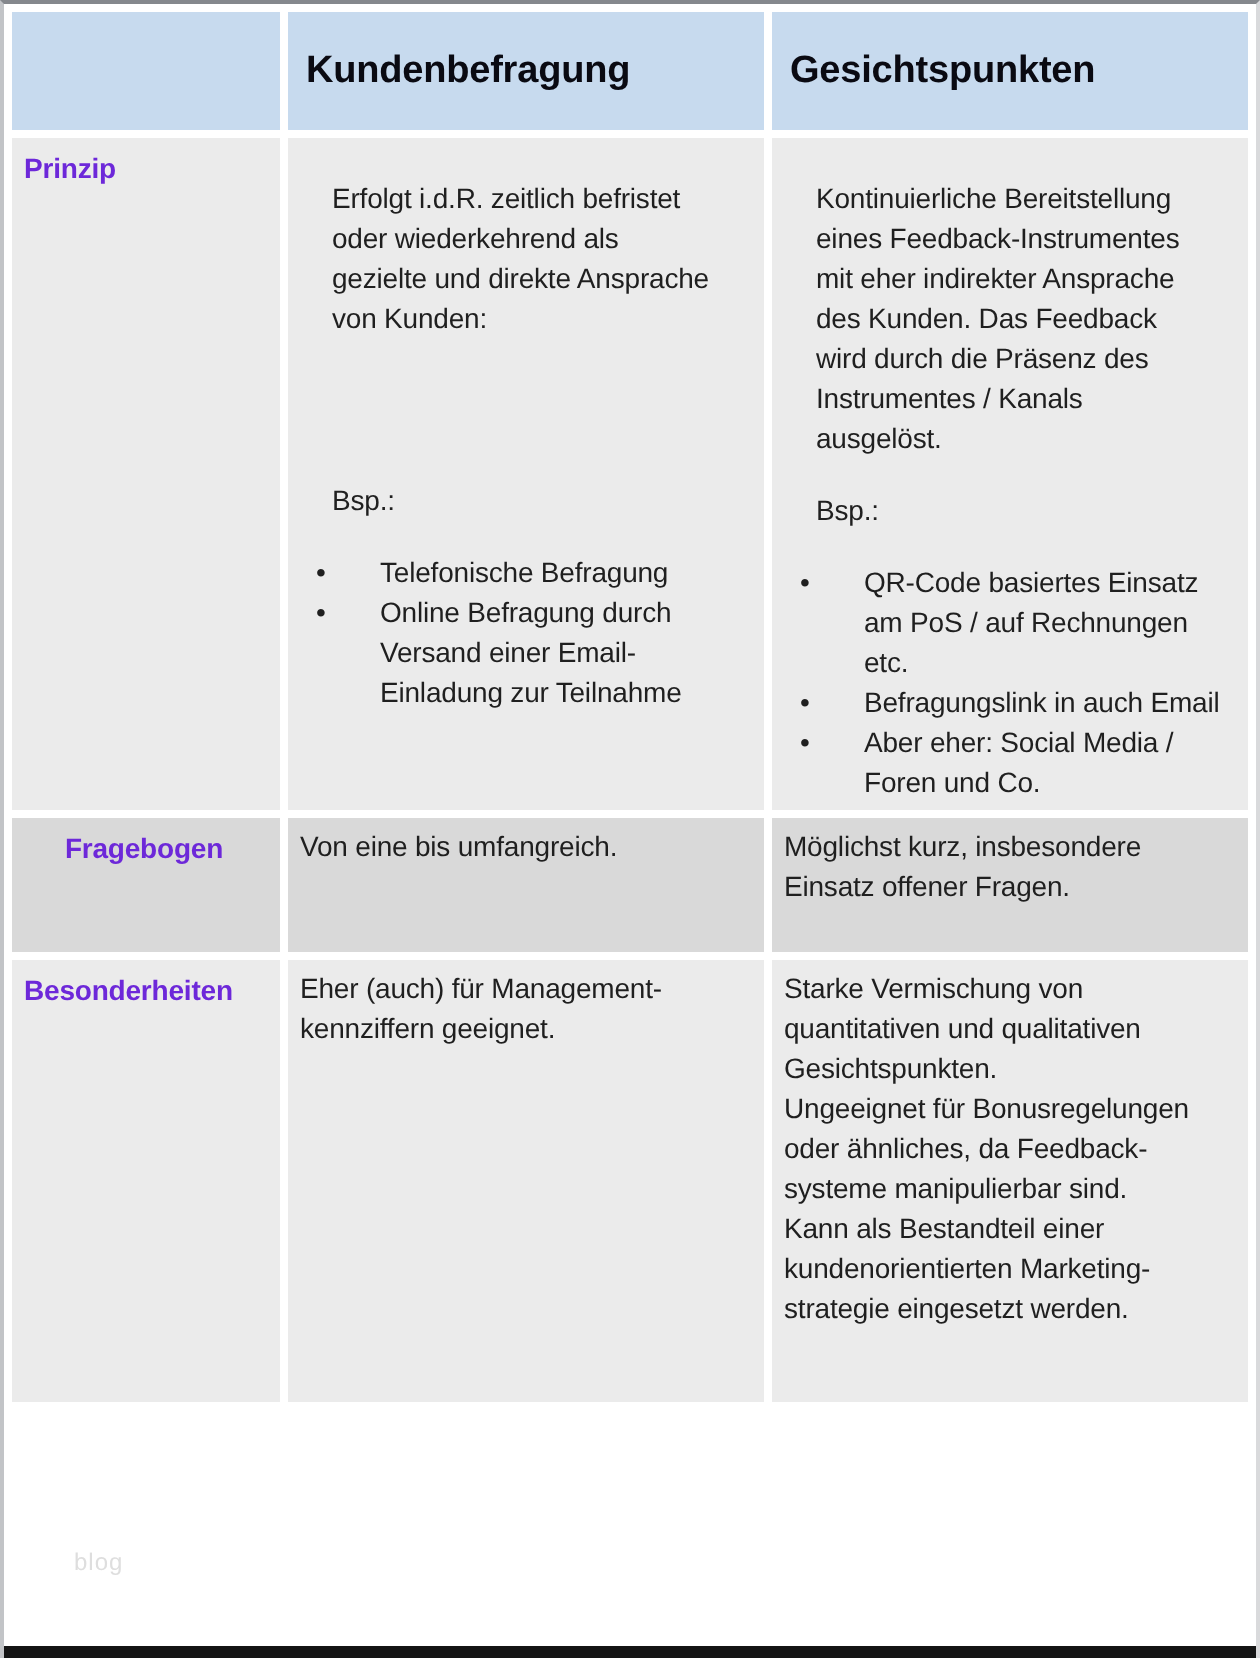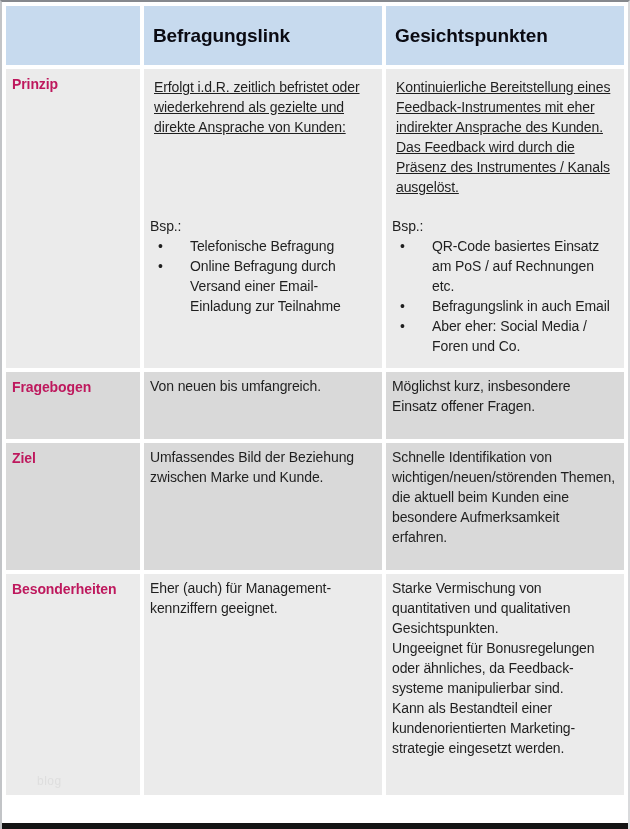--- a/index.html
+++ b/index.html
@@ -43,30 +43,30 @@
     font-size: 19px;
     font-weight: bold;
     color: #0a0a12;
     padding-left: 9px;
   }
   th.hdr-corner { background: #c7daee; height: 51px; }
 
   tr.row-light td { background: #ebebeb; }
   tr.row-dark  td { background: #d9d9d9; }
 
-  td.label-cell { font-weight: bold; color: #be185d; padding-top: 5px; }
+  td.label-cell { font-weight: bold; color: #6d28d9; padding-top: 5px; }
 
   td.h-prinzip        { height: 290px; }
-  td.h-fragebogen     { height: 58px;  }
+  td.h-fragebogen     { height: 58px; text-align: center;  }
   td.h-repraesent     { height: 60px;  }
   td.h-ziel           { height: 118px; }
   td.h-besonderheiten { height: 212px; }
 
-  .intro { min-height: 135px; margin: 4px; white-space: pre-line; text-decoration: underline; }
-  .bsp-label { margin: 0; }
+  .intro { min-height: 135px; margin: 16px; white-space: pre-line; }
+  .bsp-label { margin: 16px; }
   .bullet-list { margin: 0; }
   .bullet-item { display: flex; margin: 0; }
   .bullet-dot { flex: 0 0 32px; padding-left: 8px; }
   .bullet-text { flex: 1 1 auto; }
   .multiline { white-space: pre-line; }
 
   .watermark {
     position: absolute;
     left: 35px;
     top: 772px;
@@ -89,21 +89,21 @@
   <table class="cmp">
     <colgroup>
       <col class="c-label">
       <col class="c-befragung">
       <col class="c-feedback">
     </colgroup>
 
     <tbody>
         <tr>
       <th class="hdr-corner"></th>
-      <th class="hdr">Befragungslink</th>
+      <th class="hdr">Kundenbefragung</th>
       <th class="hdr">Gesichtspunkten</th>
     </tr>
 
     <tr class="row-light">
       <td class="label-cell h-prinzip">Prinzip</td>
       <td>
         <p class="intro">Erfolgt i.d.R. zeitlich befristet oder wiederkehrend als gezielte und direkte Ansprache von Kunden:</p>
         <p class="bsp-label">Bsp.:</p>
         <div class="bullet-list">
           <div class="bullet-item">
@@ -131,30 +131,25 @@
           <div class="bullet-item">
             <span class="bullet-dot">•</span>
             <span class="bullet-text">Aber eher: Social Media / Foren und Co.</span>
           </div>
         </div>
       </td>
     </tr>
 
     <tr class="row-dark">
       <td class="label-cell h-fragebogen">Fragebogen</td>
-      <td>Von neuen bis umfangreich.</td>
+      <td>Von eine bis umfangreich.</td>
       <td>Möglichst kurz, insbesondere Einsatz offener Fragen.</td>
     </tr>
 
 
-    <tr class="row-dark">
-      <td class="label-cell h-ziel">Ziel</td>
-      <td>Umfassendes Bild der Beziehung zwischen Marke und Kunde.</td>
-      <td>Schnelle Identifikation von wichtigen/neuen/störenden Themen, die aktuell beim Kunden eine besondere Aufmerksamkeit erfahren.</td>
-    </tr>
 
     <tr class="row-light">
       <td class="label-cell h-besonderheiten">Besonderheiten</td>
       <td>Eher (auch) für Management-kennziffern geeignet.</td>
       <td class="multiline">Starke Vermischung von quantitativen und qualitativen Gesichtspunkten.
 Ungeeignet für Bonusregelungen oder ähnliches, da Feedback-systeme manipulierbar sind.
 Kann als Bestandteil einer kundenorientierten Marketing-strategie eingesetzt werden.</td>
     </tr>
   </tbody>
     </table>

